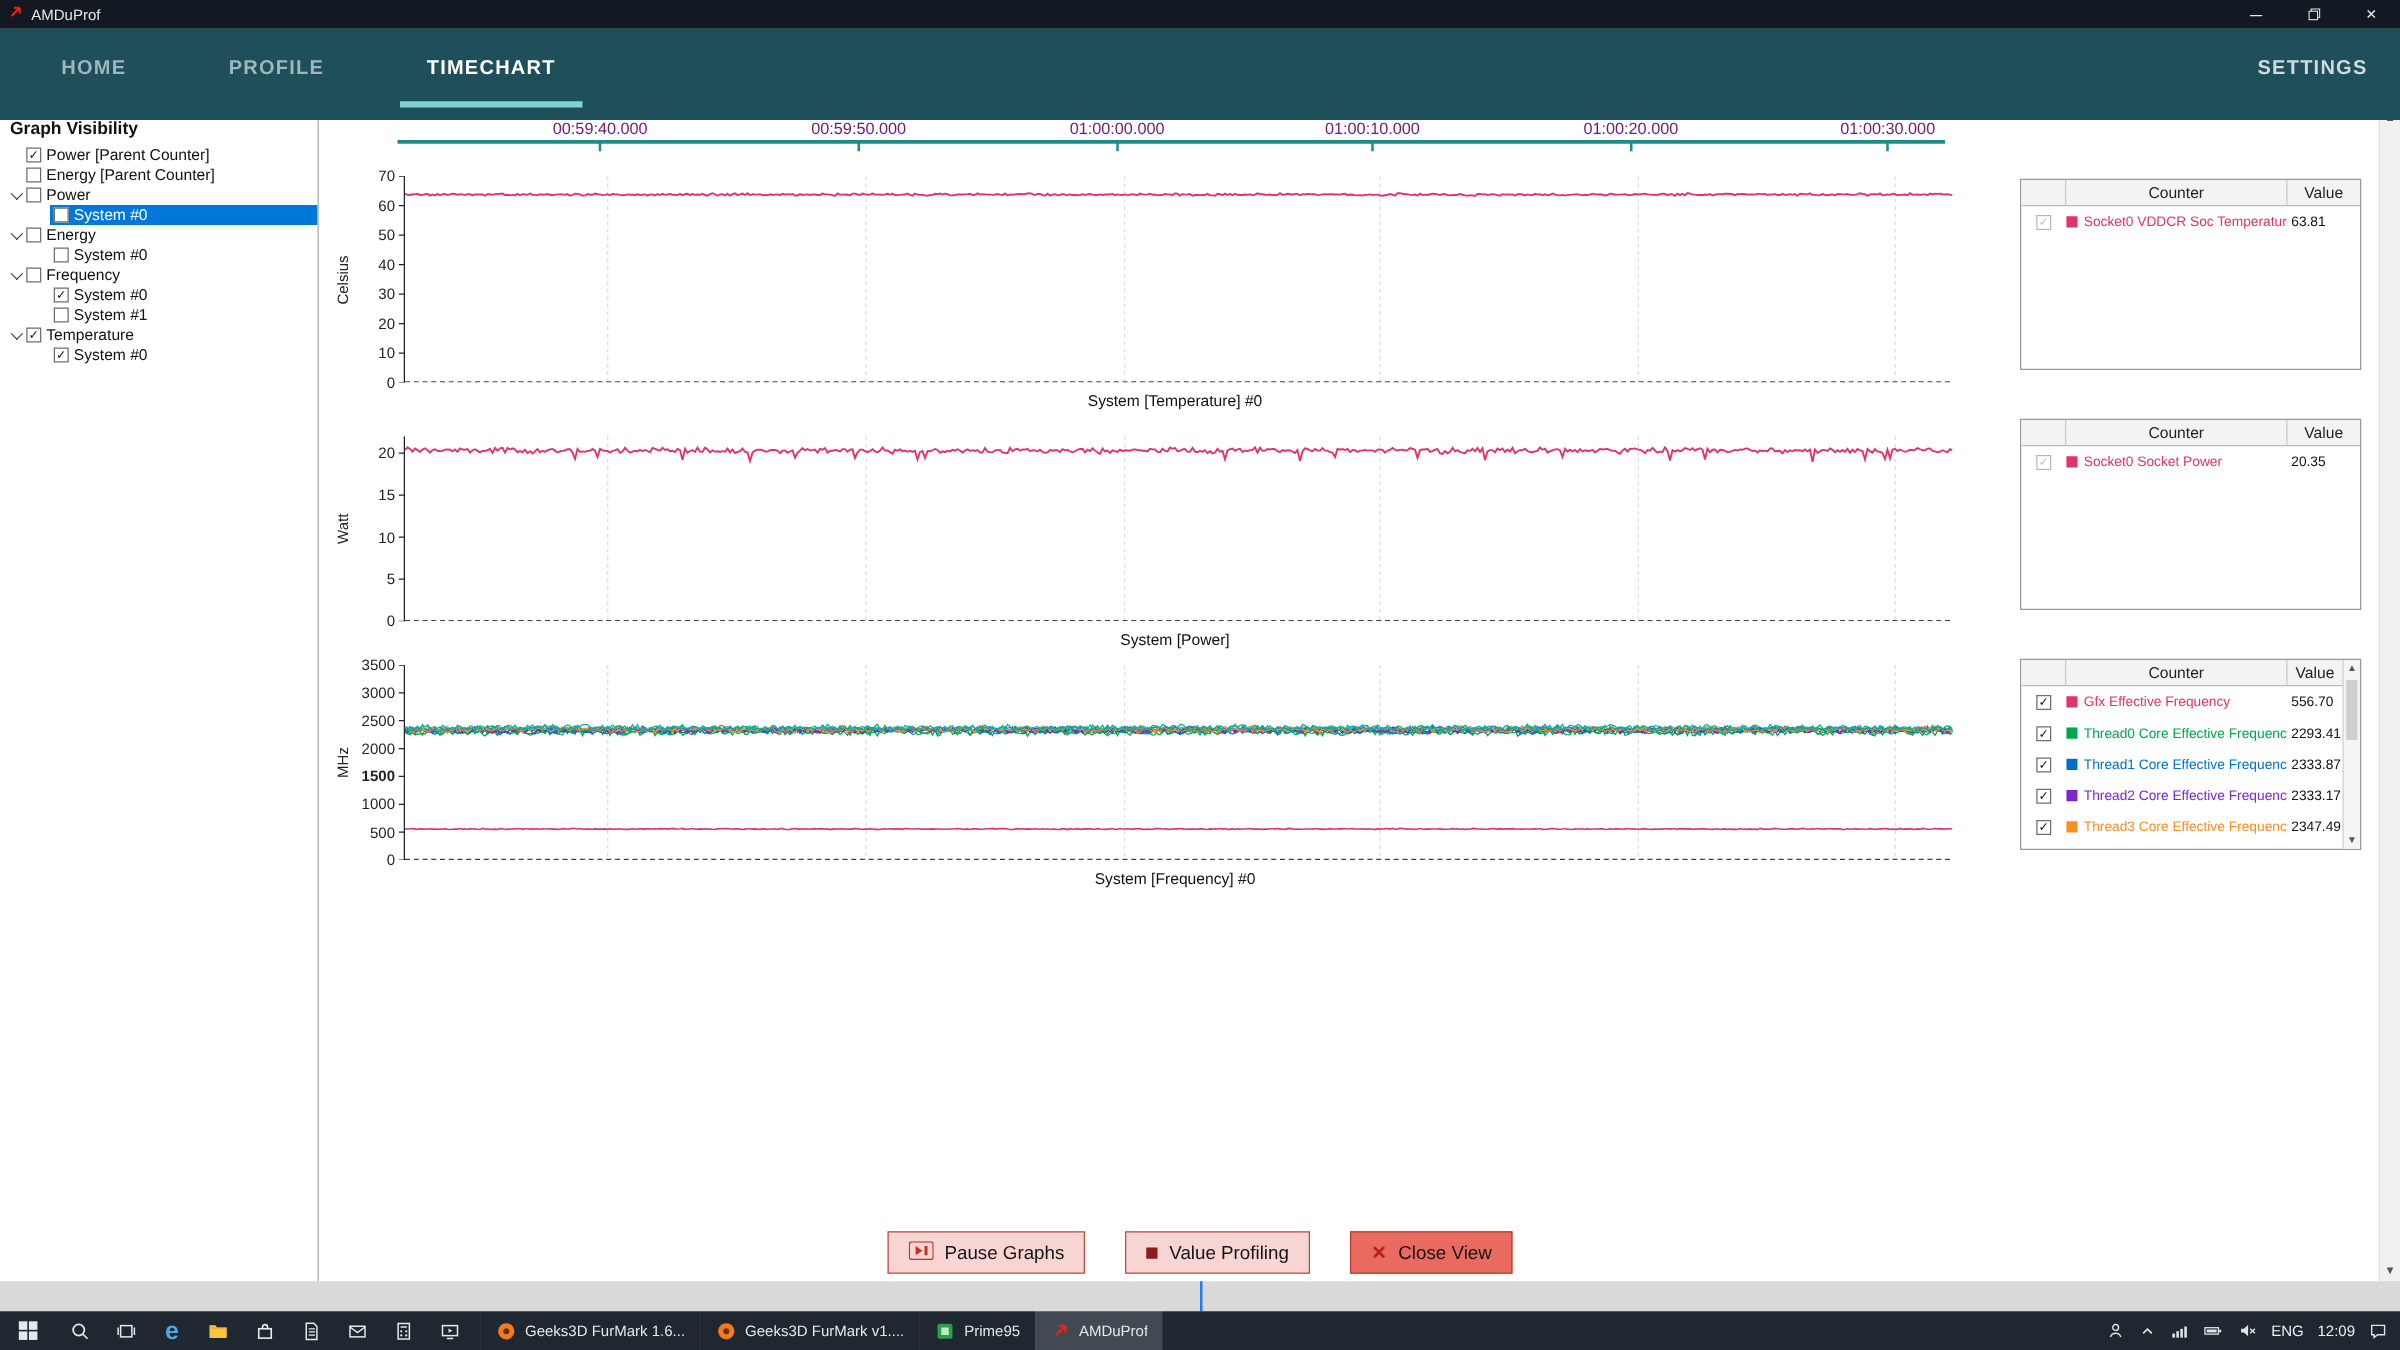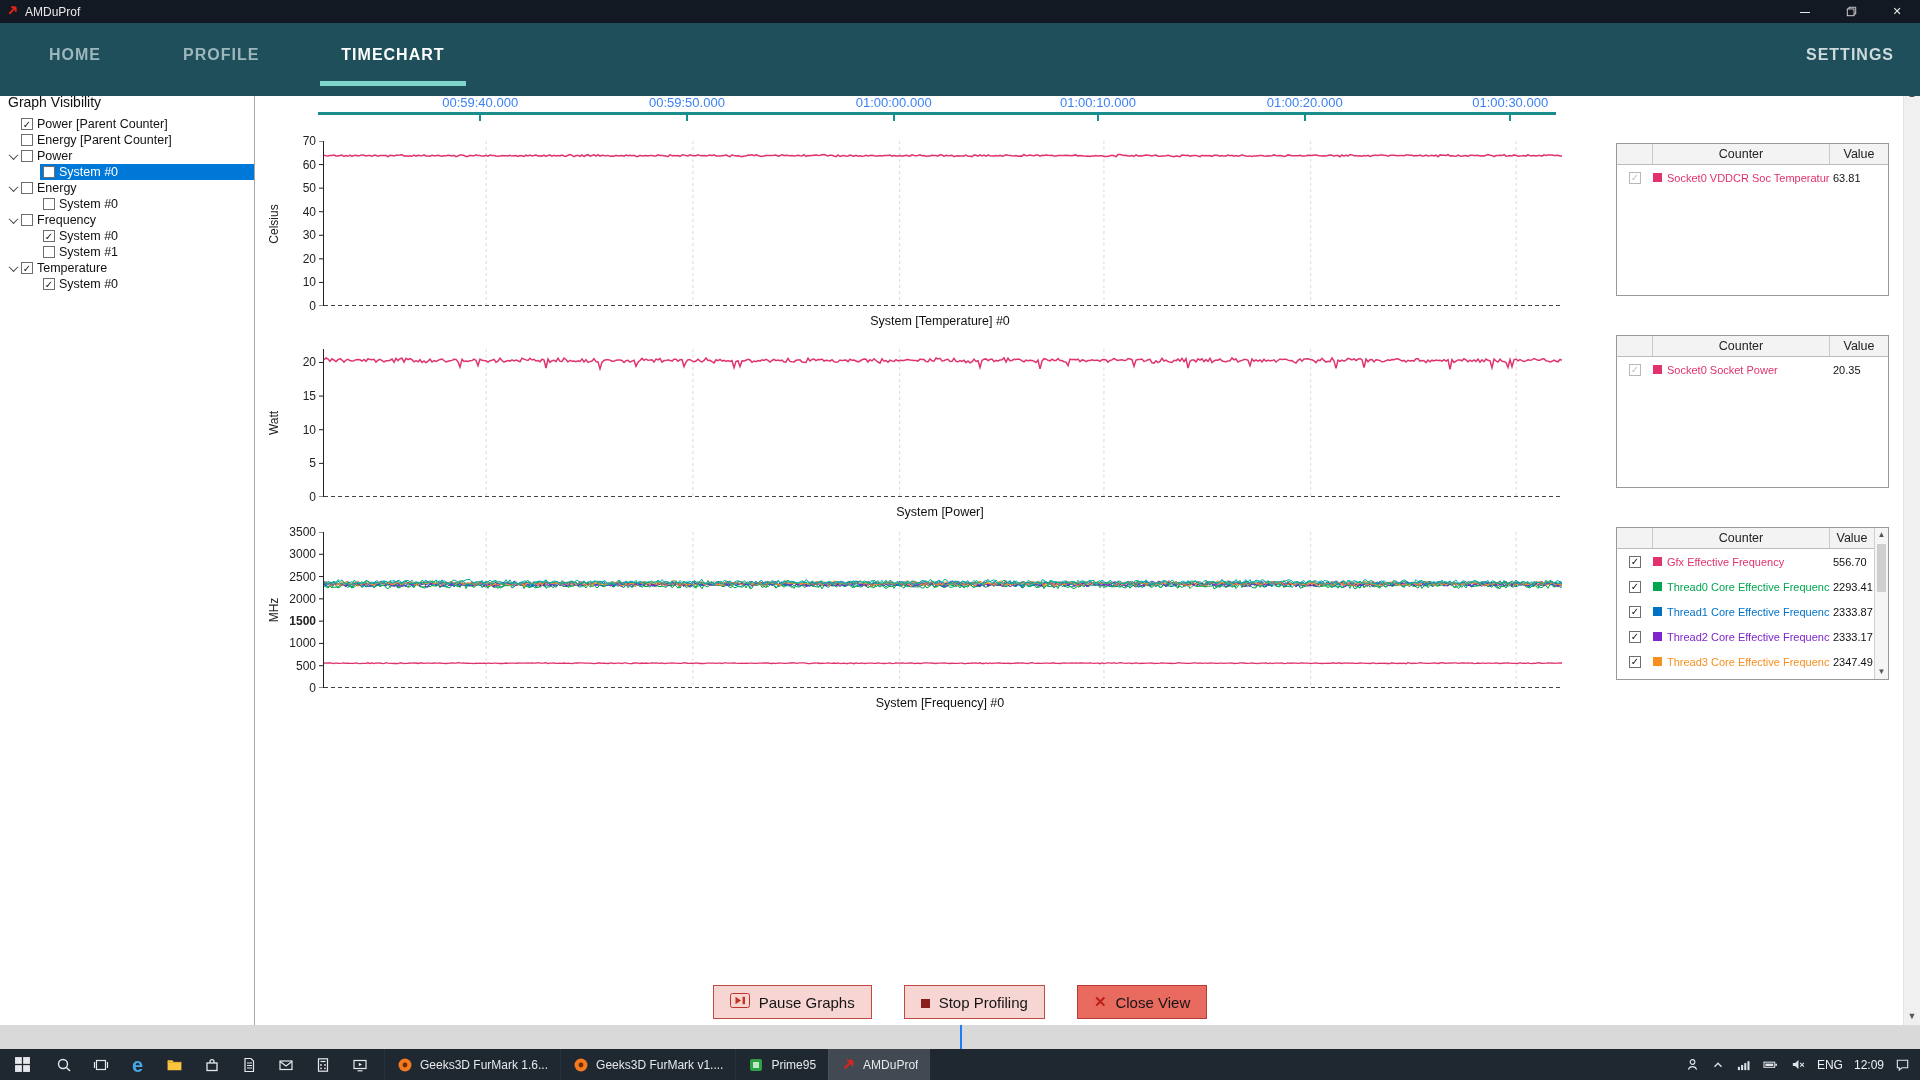--- a/index.html
+++ b/index.html
@@ -22,21 +22,21 @@
     font-size:16px;letter-spacing:1px;color:#9db7bd;position:relative;white-space:nowrap}
   .nav-item.active{color:#fff}
   .nav-item.active::after{content:"";position:absolute;left:0;right:0;bottom:0;height:5px}
   .nav-settings{margin-left:auto;margin-right:26px;line-height:63px;font-weight:bold;
     font-size:16px;letter-spacing:1px;color:#cfdadd}
 
   
   .content{position:absolute;top:86px;left:0;right:0;bottom:55px;background:#fff}
   .sidebar{position:absolute;left:0;top:0;bottom:0;width:255px;background:#fff;
     border-right:1px solid #a9a9a9;overflow:hidden}
-  .sidebar-title{font-size:14px;font-weight:normal;color:#111;padding:8px 0 6px 8px}
+  .sidebar-title{font-size:14px;font-weight:bold;color:#111;padding:8px 0 6px 8px}
   .tree-row{display:flex;align-items:center;height:16px;font-size:12.5px;color:#111;
     padding-left:5px;white-space:nowrap}
   .tree-row.lvl2{margin-left:40px;padding-left:3px;width:calc(100% - 40px)}
   .tree-row.selected{background:#0078d7;color:#fff}
   .chev-wrap{width:16px;display:flex;justify-content:center}
   .chev{width:7px;height:7px;border-right:1.6px solid #444;border-bottom:1.6px solid #444;
     transform:rotate(45deg) translate(-1px,-1px)}
   .chev-spacer{width:16px}
   .cb{width:12px;height:12px;border:1px solid #6e6e6e;background:#fff;display:inline-flex;
     align-items:center;justify-content:center;font-size:10px;color:#111;flex:0 0 auto}
@@ -44,21 +44,21 @@
   .cb.disabled{border-color:#b8b8b8}
   .cb.disabled::after{color:#c2c2c2}
   .tree-label{margin-left:4px}
 
   .main{position:absolute;left:256px;top:0;right:0;bottom:0;background:#fff}
 
   
   .ruler{position:absolute;left:62px;top:9px;width:1238px;height:30px}
   .ruler-bar{position:absolute;left:0;right:0;top:17px;height:3px;background:#1b8c8c}
   .ruler-tick{position:absolute;top:17px;width:2px;height:9px;background:#1b8c8c}
-  .ruler-label{position:absolute;top:0;font-size:13px;color:#3b82f6;transform:translateX(-50%);
+  .ruler-label{position:absolute;top:0;font-size:13px;color:#701a75;transform:translateX(-50%);
     white-space:nowrap}
 
   
   .chart{position:absolute;left:6px;width:1304px}
   #chart0{top:55px}#chart1{top:263px}#chart2{top:446px}
   .axis-name{position:absolute;left:12px;font-size:12px;color:#222;white-space:nowrap;
     transform:translate(-50%,-50%) rotate(-90deg)}
   .ylabels{position:absolute;left:0;top:0;width:54px}
   .ytick{position:absolute;right:0;font-size:12px;color:#222;white-space:nowrap}
   .chart svg{position:absolute;left:56px;top:0;display:block}
@@ -460,21 +460,21 @@
         <button class="btn">
           <span><svg width="20" height="15" viewBox="0 0 20 15">
               <rect x="0.5" y="0.5" width="19" height="14" rx="2" fill="none" stroke="#c23327"></rect>
               <path d="M5.5 3.8 L11 7.5 L5.5 11.2z" fill="#c23327"></path>
               <rect x="12.6" y="3.8" width="2.4" height="7.4" fill="#c23327"></rect>
             </svg></span>
           <span>Pause Graphs</span>
         </button>
         <button class="btn">
           <span><span class="stop-square"></span></span>
-          <span>Stop Profiling</span>
+          <span>Value Profiling</span>
         </button>
         <button class="btn close">
           <span><span class="close-x">✕</span></span>
           <span>Close View</span>
         </button>
       </div>
   </div>
 
   <div class="statusstrip">
     <div class="caret-line"></div>

